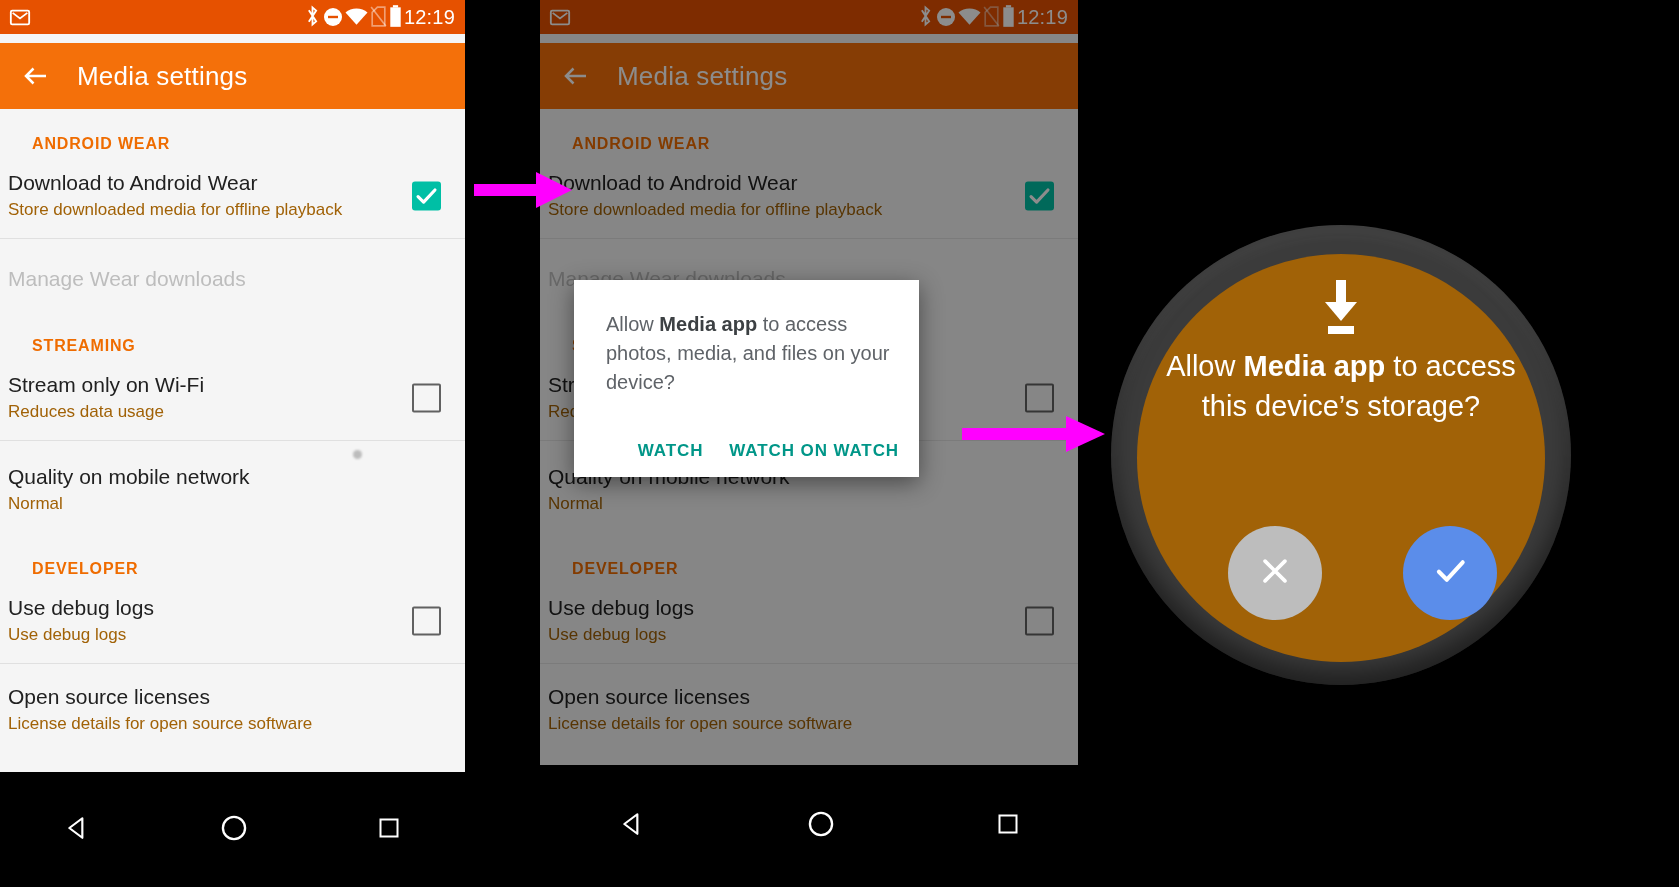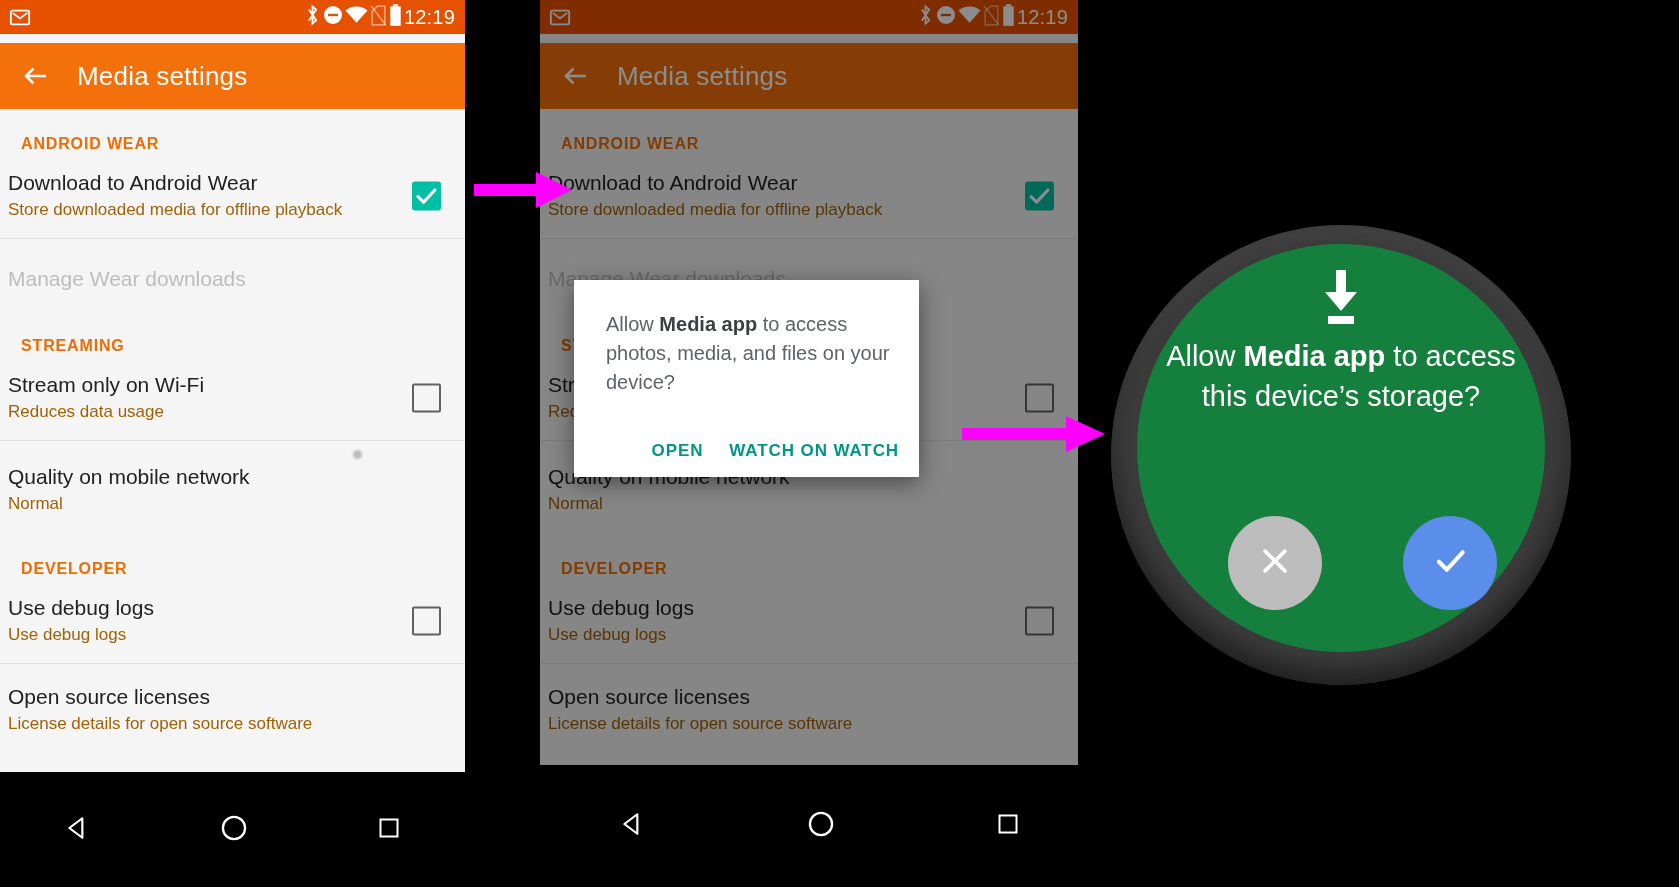--- a/index.html
+++ b/index.html
@@ -3,28 +3,28 @@
 <meta charset="utf-8">
 <style>
   html,body{margin:0;padding:0;background:#000;}
   body{width:1679px;height:887px;position:relative;overflow:hidden;
        font-family:"Liberation Sans",sans-serif;}
 
   
   .phone{position:absolute;top:0;overflow:hidden;background:#f5f5f5;}
   .statusbar{height:34px;background:#e65100;position:relative;}
   .sb-left{position:absolute;left:9px;top:6px;}
-  .sb-right{position:absolute;right:10px;top:3px;display:flex;align-items:center;gap:2px;}
+  .sb-right{position:absolute;right:10px;top:3px;display:flex;align-items:flex-end;gap:2px;}
   .sb-time{color:#fff;font-size:20px;font-weight:500;letter-spacing:.2px;line-height:28px;}
   .appbar{background:#f4700a;height:66px;display:flex;align-items:center;margin-top:9px;}
   .appbar .back{width:30px;height:30px;margin-left:21px;flex:none;}
   .appbar .title{color:#fff;font-size:26px;font-weight:500;margin-left:26px;letter-spacing:.2px;}
 
   .section-head{color:#ef6c00;font-size:16px;font-weight:700;letter-spacing:.85px;
-                padding:26px 0 0 21px;}
+                padding:26px 0 0 32px;}
   .row{position:relative;padding:16px 20px 16px 8px;}
   .row .t1{font-size:21px;color:#212121;line-height:28px;}
   .row .t2{font-size:17px;color:#a16207;line-height:24px;margin-top:1px;}
   .row .t1.dim{color:#bdbdbd;}
   .divider{height:1px;background:#e0e0e0;margin:0;}
   .cb{position:absolute;right:24px;top:50%;transform:translateY(-50%);
       width:29px;height:29px;box-sizing:border-box;}
   .cb.off{border:2.5px solid #616161;border-radius:2px;background:transparent;}
   .cb.on{background:#00bfa5;border-radius:3px;}
   .cb.on svg{display:block;}
@@ -51,22 +51,22 @@
   .dialog .acts{position:absolute;bottom:16px;right:20px;display:flex;gap:26px;}
   .dialog .acts .btn{color:#009688;font-size:17px;font-weight:700;letter-spacing:.9px;}
 
   
   .arrow{position:absolute;z-index:60;}
 
   
   #watch{position:absolute;left:1111px;top:225px;width:460px;height:460px;}
   .watch-outer{position:absolute;inset:0;border-radius:50%;background:#3b3b3b;
      box-shadow:inset 0 -14px 22px rgba(0,0,0,.45), inset 0 10px 14px rgba(255,255,255,.045);}
-  .watch-face{position:absolute;left:26px;top:19px;width:408px;height:408px;border-radius:50%;
-     background:#15803d;}
+  .watch-face{position:absolute;left:26px;top:29px;width:408px;height:408px;border-radius:50%;
+     background:#a16207;}
   .watch-dl{position:absolute;left:50%;top:26px;transform:translateX(-50%);}
   .watch-text{position:absolute;left:0;right:0;top:92px;text-align:center;color:#fff;
      font-size:29px;line-height:40px;padding:0 22px;box-sizing:border-box;font-weight:300;}
   .watch-text b{font-weight:700;}
   .watch-btn{position:absolute;top:272px;width:94px;height:94px;border-radius:50%;
      display:flex;align-items:center;justify-content:center;}
   .watch-btn.deny{left:91px;background:#bdbdbd;}
   .watch-btn.allow{left:266px;background:#5b8dea;}
 </style>
 </head>
@@ -266,21 +266,21 @@
         <circle cx="12" cy="12" r="9.5" fill="none" stroke="#fff" stroke-width="2"></circle>
       </svg></span>
   <span class="nb"><svg width="24" height="24" viewBox="0 0 24 24">
         <rect x="3.5" y="3.5" width="17" height="17" fill="none" stroke="#fff" stroke-width="2"></rect>
       </svg></span>
 </div>
 
 <div class="dialog">
   <div class="msg"><span>Allow </span><b>Media app</b><span> to access photos, media, and files on your device?</span></div>
   <div class="acts">
-    <span class="btn">OPEN</span>
+    <span class="btn">WATCH</span>
     <span class="btn">WATCH ON WATCH</span>
   </div>
 </div>
 
 <svg class="arrow" style="left:474px;top:168px;" width="100" height="44" viewBox="0 0 100 44">
   <rect x="0" y="16" width="70" height="12" fill="#ff00ff"></rect>
   <path d="M62 4 L98 22 L62 40 Z" fill="#ff00ff"></path>
 </svg>
 <svg class="arrow" style="left:962px;top:412px;" width="145" height="44" viewBox="0 0 145 44">
   <rect x="0" y="16" width="112" height="12" fill="#ff00ff"></rect>

